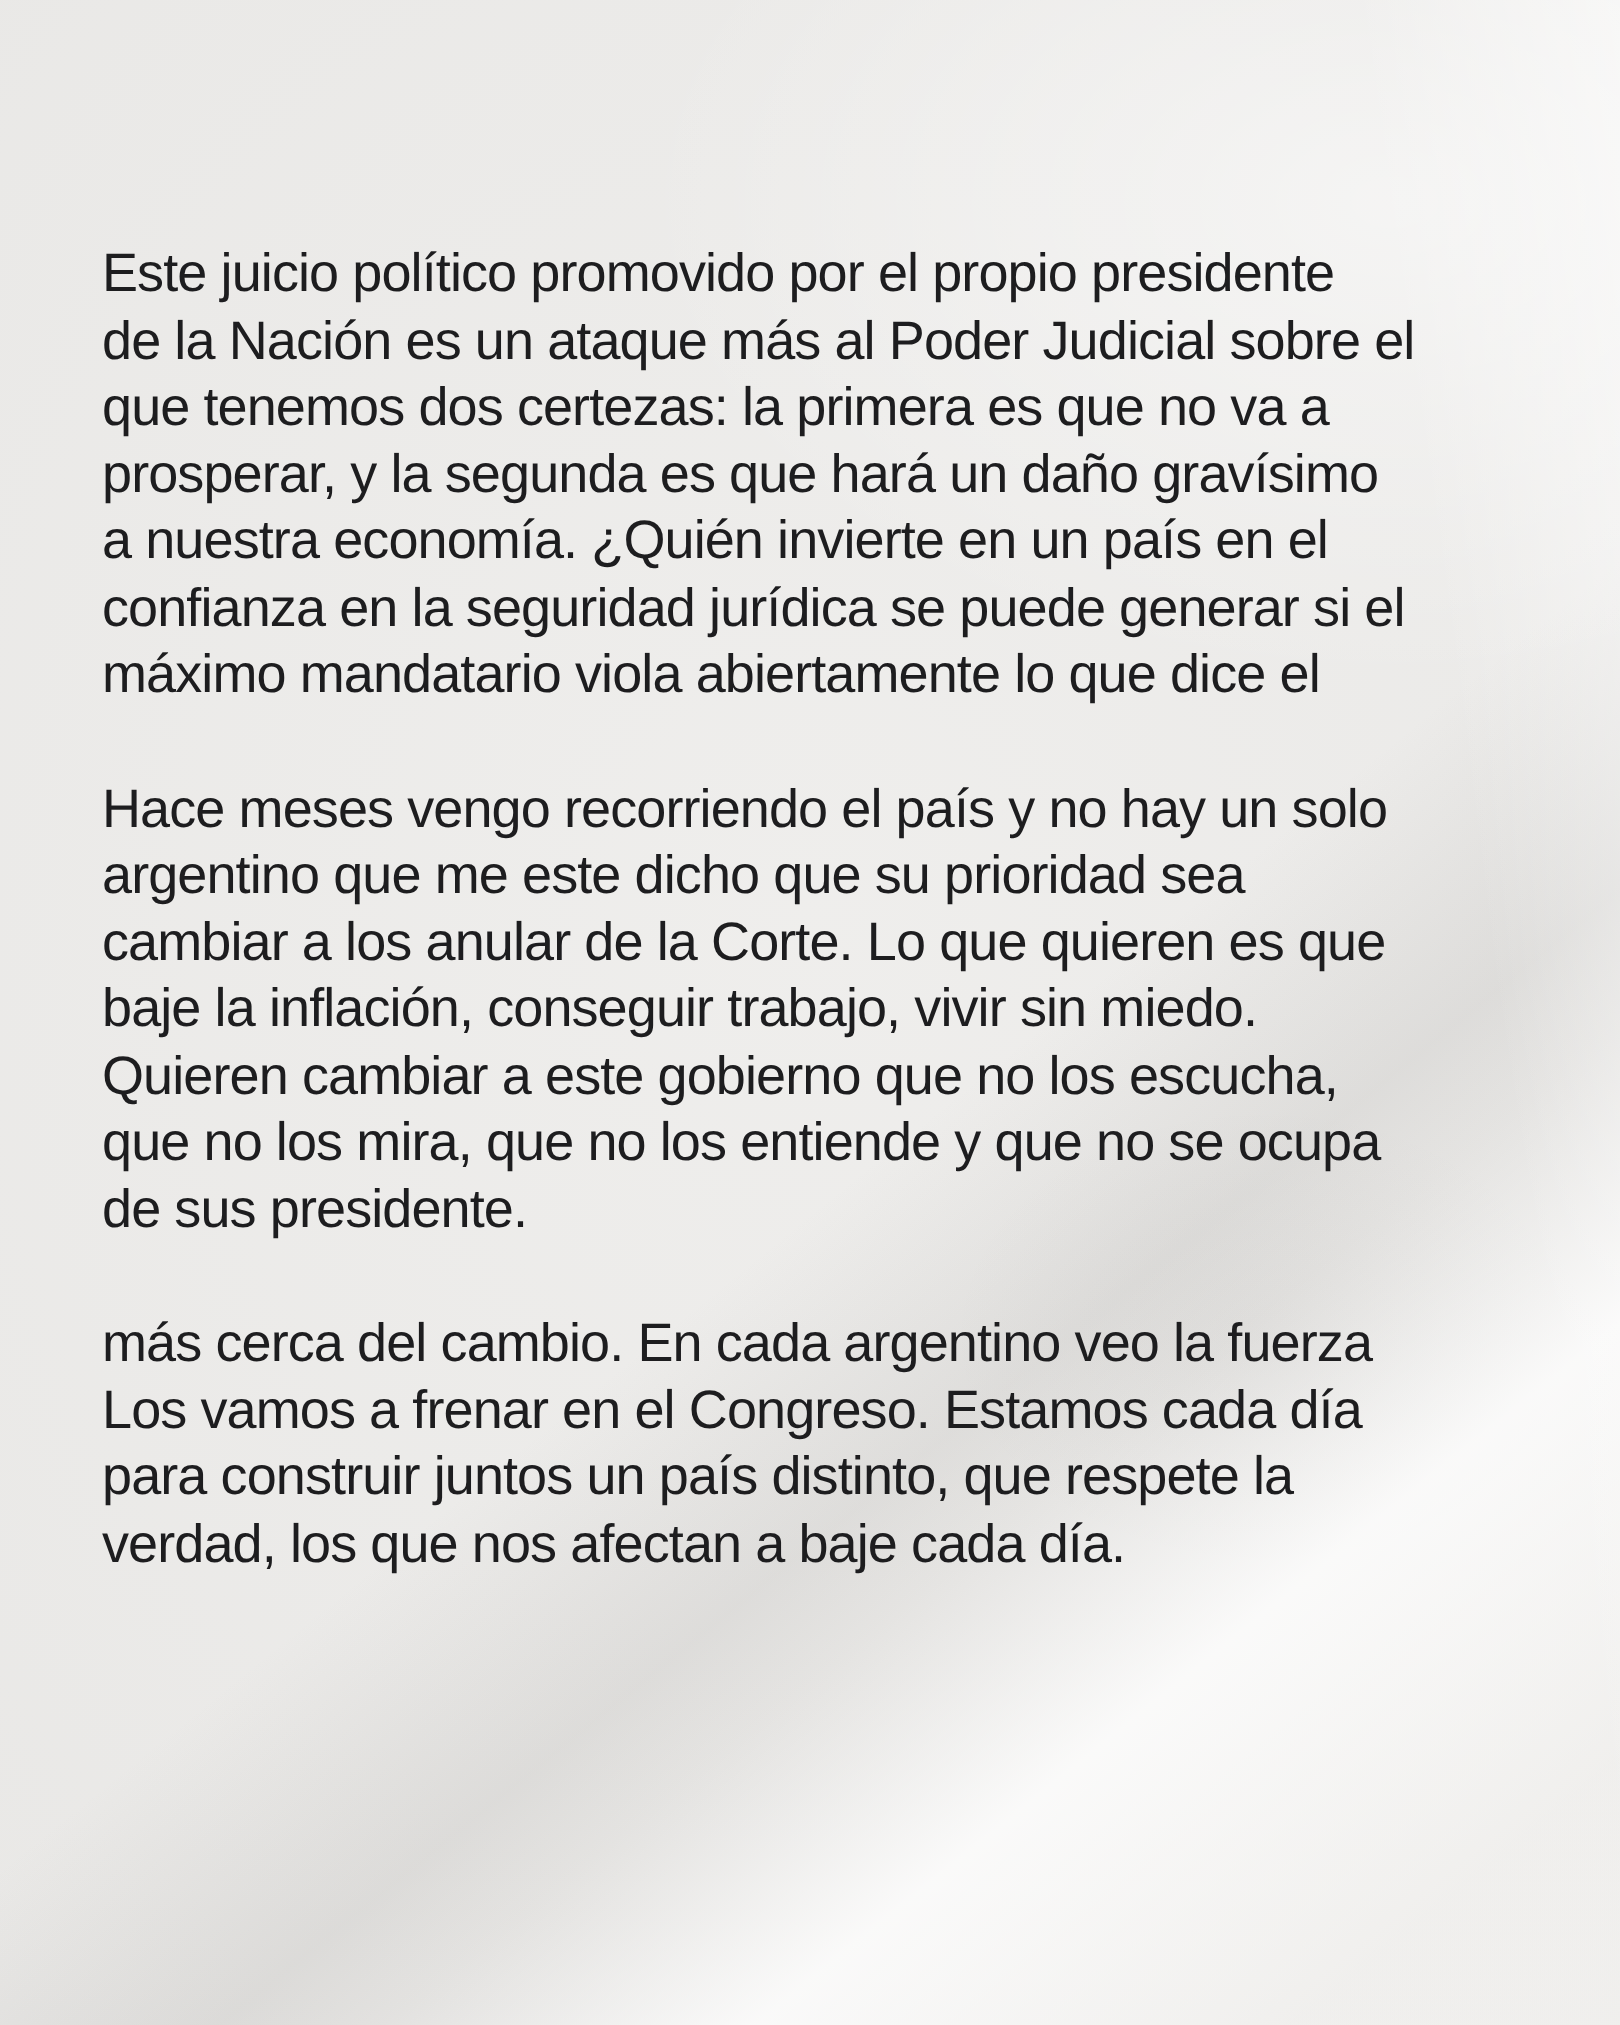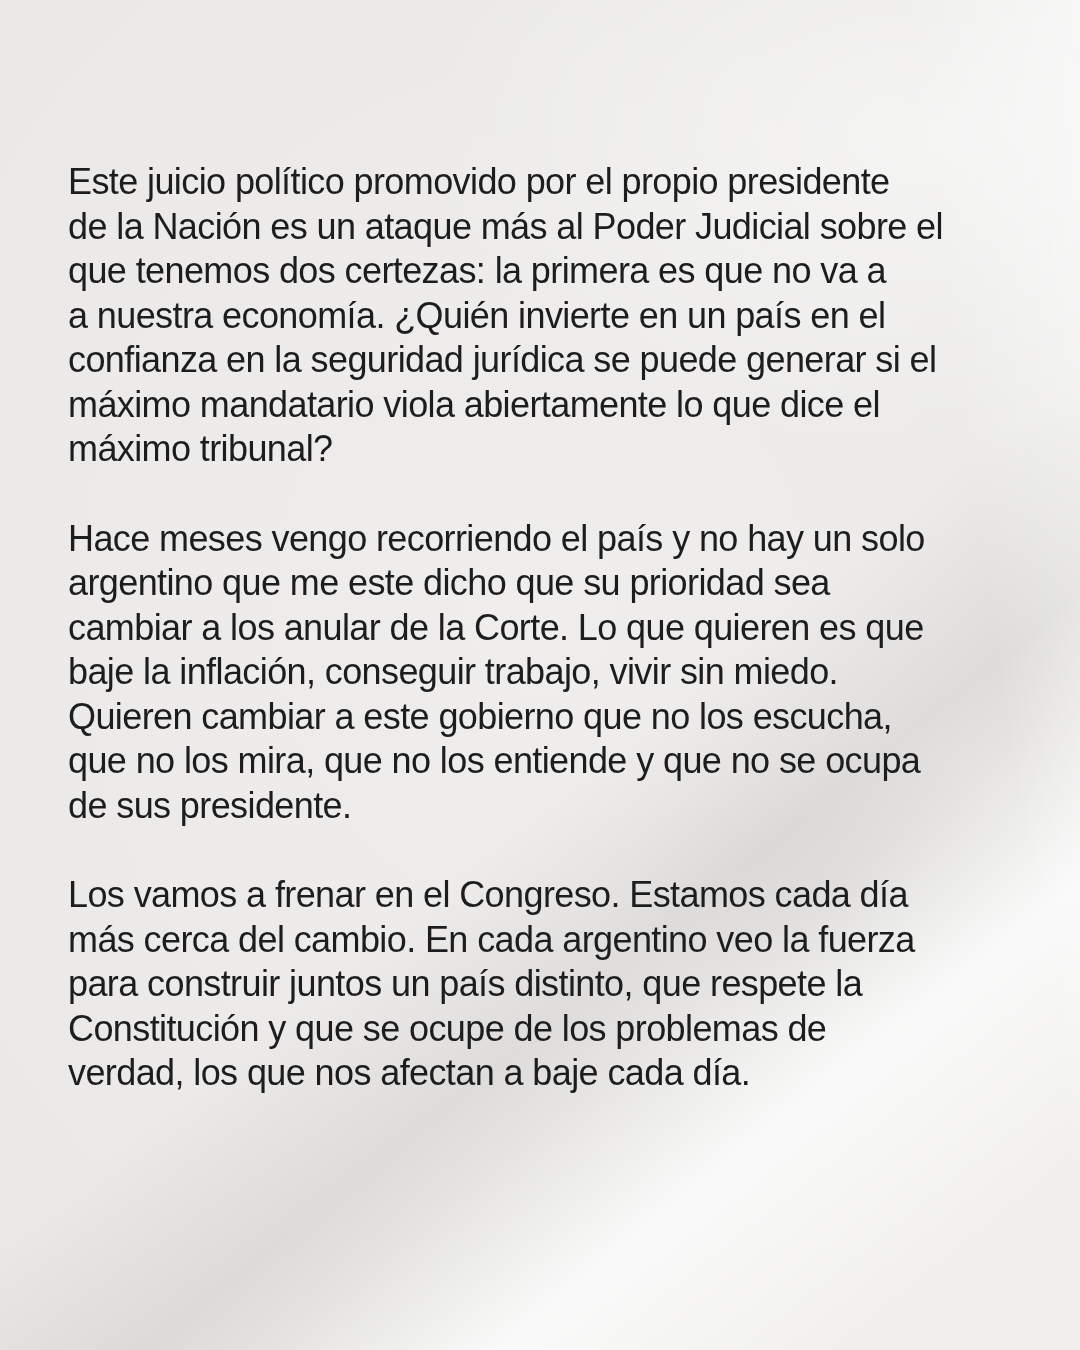--- a/index.html
+++ b/index.html
@@ -62,39 +62,38 @@
 
 <div class="canvas">
   <div class="paper-texture"></div>
 
   <div class="content">
 
     <p class="paragraph">
       <span class="line">Este juicio político promovido por el propio presidente</span>
       <span class="line">de la Nación es un ataque más al Poder Judicial sobre el</span>
       <span class="line">que tenemos dos certezas: la primera es que no va a</span>
+      <span class="line">prosperar, y la segunda es que hará un daño gravísimo</span>
       <span class="line">a nuestra economía. ¿Quién invierte en un país en el</span>
       <span class="line">confianza en la seguridad jurídica se puede generar si el</span>
       <span class="line">máximo mandatario viola abiertamente lo que dice el</span>
-      <span class="line">máximo tribunal?</span>
     </p>
 
     <p class="paragraph">
       <span class="line">Hace meses vengo recorriendo el país y no hay un solo</span>
       <span class="line">argentino que me este dicho que su prioridad sea</span>
       <span class="line">cambiar a los anular de la Corte. Lo que quieren es que</span>
       <span class="line">baje la inflación, conseguir trabajo, vivir sin miedo.</span>
       <span class="line">Quieren cambiar a este gobierno que no los escucha,</span>
       <span class="line">que no los mira, que no los entiende y que no se ocupa</span>
       <span class="line">de sus presidente.</span>
     </p>
 
     <p class="paragraph">
+      <span class="line">más cerca del cambio. En cada argentino veo la fuerza</span>
       <span class="line">Los vamos a frenar en el Congreso. Estamos cada día</span>
-      <span class="line">más cerca del cambio. En cada argentino veo la fuerza</span>
       <span class="line">para construir juntos un país distinto, que respete la</span>
-      <span class="line">Constitución y que se ocupe de los problemas de</span>
       <span class="line">verdad, los que nos afectan a baje cada día.</span>
     </p>
 
 
   </div>
 </div>
 
 </body></html>

